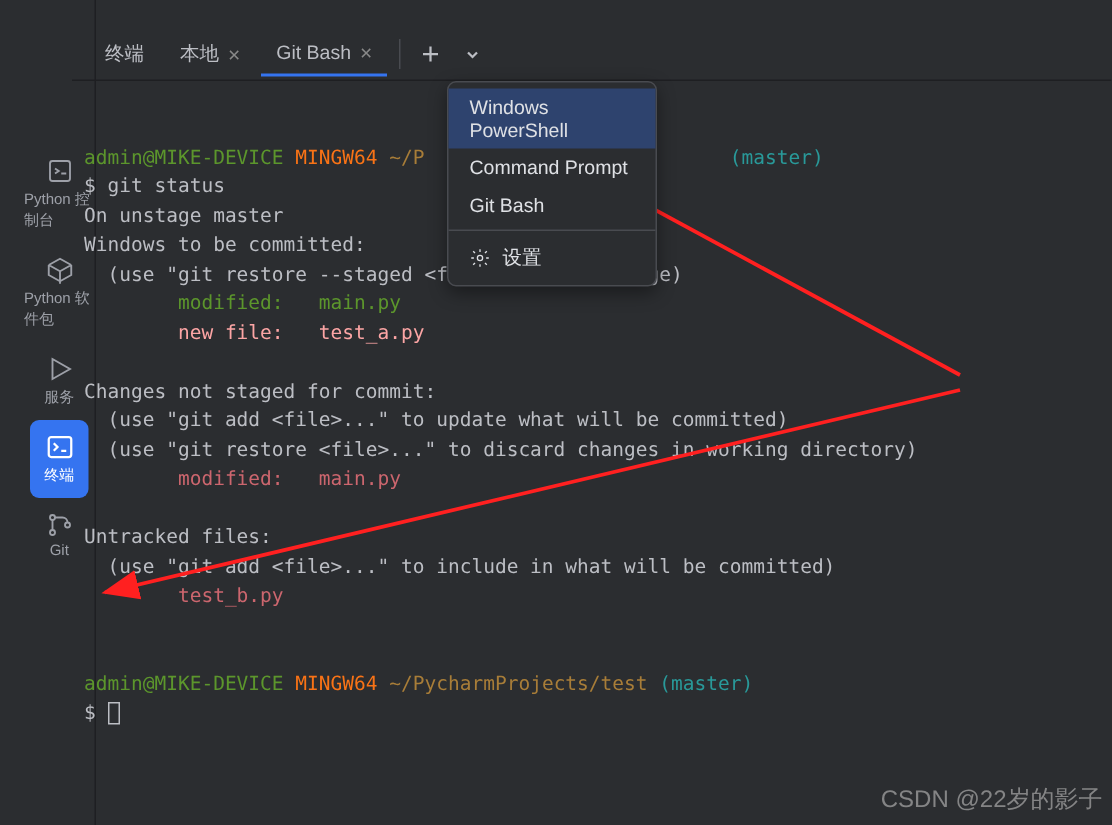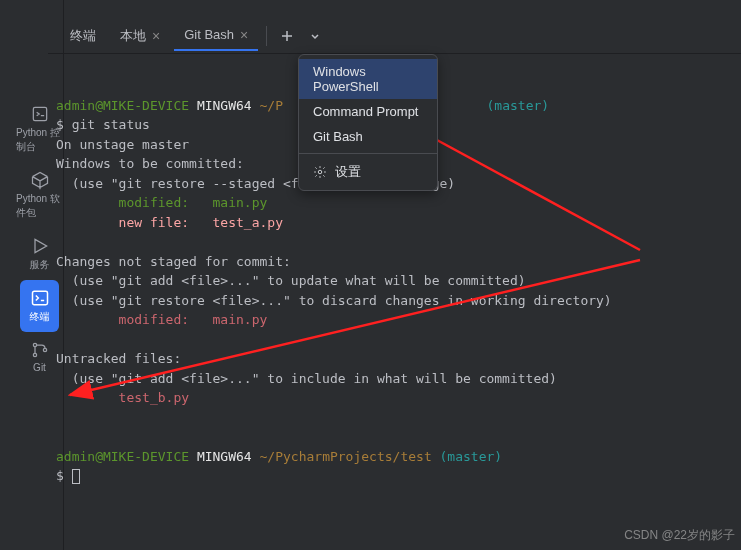--- a/index.html
+++ b/index.html
@@ -10,34 +10,34 @@
 .sidebar-item svg{width:20px;height:20px;margin-bottom:2px}
 .sidebar-label{font-size:10px}
 .tabs{position:absolute;left:48px;top:18px;right:0;height:36px;display:flex;align-items:center;padding:0 12px;gap:4px;border-bottom:1px solid #1e1f22}
 .tab{padding:6px 10px;color:#bcbec4;cursor:pointer;display:flex;align-items:center;gap:6px;font-size:13px}
 .tab.active{border-bottom:2px solid #3574f0}
 .tab .close{font-size:14px;color:#888}
 .divider{width:1px;height:20px;background:#494b50;margin:0 4px}
 .icon-btn{width:24px;height:24px;display:flex;align-items:center;justify-content:center;cursor:pointer;color:#bcbec4}
 .terminal{position:absolute;left:56px;top:76px;right:8px;font-family:Consolas,monospace;font-size:13px;line-height:1.5;white-space:pre}
 .c-user{color:#5c962c}
-.c-sys{color:#e5e5e5}
+.c-sys{color:#f97316}
 .c-path{color:#a87d38}
 .c-branch{color:#299999}
 .c-mod{color:#5c962c}
 .c-new{color:#fca5a5}
 .c-red{color:#cc666e}
 .c-white{color:#bcbec4}
 .cursor{display:inline-block;width:8px;height:15px;border:1px solid #bcbec4;vertical-align:middle}
 .menu{position:absolute;left:298px;top:54px;width:140px;background:#2b2d30;border:1px solid #494b50;border-radius:6px;padding:4px 0;box-shadow:0 4px 12px rgba(0,0,0,0.4);z-index:10}
 .menu-item{padding:5px 14px;cursor:pointer;display:flex;align-items:center;gap:8px;color:#dfe1e5;font-size:13px}
 .menu-item.selected{background:#2e436e}
 .menu-sep{height:1px;background:#494b50;margin:4px 0}
 .ubuntu-ico{width:14px;height:14px}
-.watermark{position:absolute;bottom:6px;right:6px;color:#aaa;font-size:12px;opacity:0.7}
+.watermark{position:absolute;bottom:6px;right:6px;color:#aaa;font-size:16px;opacity:0.7}
 .arrow{position:absolute;pointer-events:none;z-index:5}
 </style>
 </head>
 <body>
 
 <div class="sidebar">
   <div class="sidebar-item">
     <svg viewBox="0 0 24 24" fill="none" stroke="currentColor" stroke-width="1.5">
         <rect x="4" y="4" width="16" height="16" rx="2"></rect>
         <path d="M8 10l3 2-3 2M13 14h4"></path>

